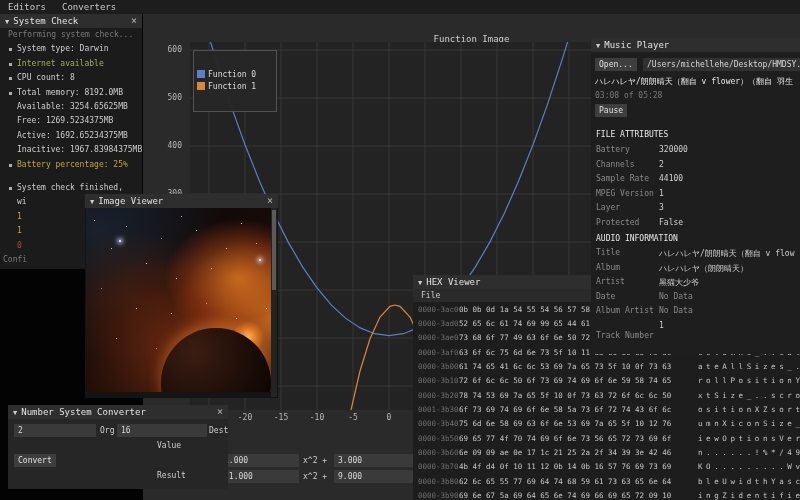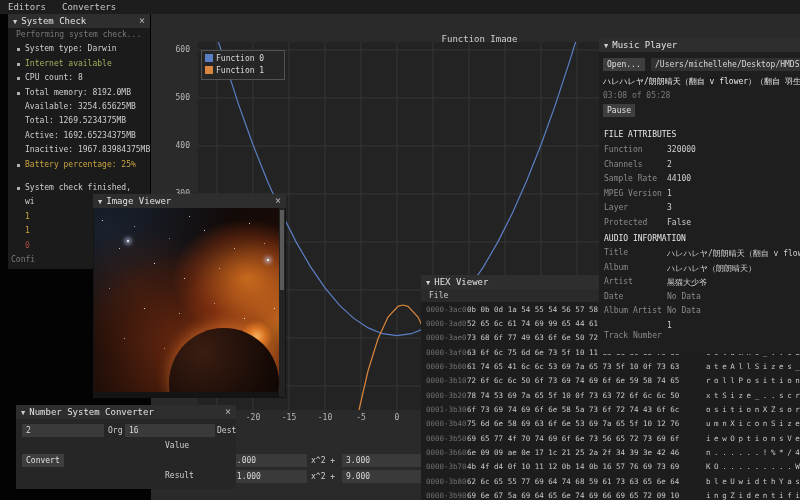--- a/index.html
+++ b/index.html
@@ -1,38 +1,38 @@
 <!DOCTYPE html>
 <html><head>
 <meta charset="utf-8">
 <style>
   html,body{margin:0;padding:0}
   body{width:800px;height:500px;position:relative;overflow:hidden;background:#030303;
        font-family:"DejaVu Sans Mono","Liberation Mono",monospace;font-size:8px;color:#cfcfcf;}
   .abs{position:absolute}
-  .win{position:absolute;margin-left:8px;}
+  .win{position:absolute;}
   .tb{position:absolute;left:0;top:0;right:0;height:14px;background:#2e2e2e;color:#e2e2e2;
       font-size:9px;line-height:14px;white-space:nowrap;overflow:hidden}
   .tb .tri{margin:0 4px 0 5px;font-size:7px;color:#cfcfcf}
   .tb .xbtn{position:absolute;right:5px;top:0;color:#b5b5b5;font-size:10px;line-height:13px}
   .btn{position:absolute;background:#3e3e3e;color:#e0e0e0;line-height:13px;height:13px;
        padding:0 4px;white-space:nowrap}
   .fld{position:absolute;background:#3a3a3a;color:#d8d8d8;line-height:13px;height:13px;
        white-space:nowrap;overflow:hidden}
   .fld span{padding-left:4px}
   .lbl{position:absolute;white-space:nowrap;color:#cfcfcf}
   .dim{color:#7a7a7a}.grn{color:#a3af5e}.yel{color:#c8a43c}.red{color:#a84a42}
   .ln{position:absolute;left:17px;white-space:nowrap}
   .bl{position:absolute;left:9px;width:3px;height:3px;background:#b0b0b0}
   
   #math{left:143px;top:14px;width:657px;height:486px;background:#2a2a2a}
   #plotbg{left:47px;top:28px;width:595px;height:368px;background:#232323;border:0}
   .ytick{position:absolute;width:26px;text-align:right;color:#b8b8b8;font-size:8px}
   .xtick{position:absolute;width:24px;text-align:center;color:#b8b8b8;font-size:8px}
-  #legend{left:50px;top:36px;width:76px;background:rgba(38,38,38,.96);border:1px solid #525252;padding:2px 3px}
+  #legend{left:50px;top:36px;width:76px;background:rgba(38,38,38,.96);border:1px solid #525252;padding:18px 3px}
   .lgrow{height:12px;line-height:12px;white-space:nowrap;font-size:8px;color:#dcdcdc}
   .chip{display:inline-block;width:8px;height:8px;margin:0 3px -1px 0}
   
   #hex{left:413px;top:275px;width:387px;height:225px;background:#1d1d1d}
   .hrow{position:absolute;white-space:nowrap;font-size:7.5px}
   .haddr{position:absolute;left:5px;color:#707070}
   .hbytes{position:absolute;left:46px;color:#c8c8c8}
   .hascii{position:absolute;left:285px;color:#c8c8c8;letter-spacing:3.6px}
   
   #music{left:591px;top:38px;width:209px;height:316px;background:#1e1e1e}
@@ -95,21 +95,21 @@
   <div class="ln dim" style="left:8px;top:16px">Performing system check...</div>
   <span class="bl" style="top:34px"></span>
   <div class="ln" style="top:30px">System type: Darwin</div>
   <span class="bl" style="top:49px"></span>
   <div class="ln grn" style="top:45px">Internet available</div>
   <span class="bl" style="top:63px"></span>
   <div class="ln" style="top:59px">CPU count: 8</div>
   <span class="bl" style="top:78px"></span>
   <div class="ln" style="top:74px">Total memory: 8192.0MB</div>
   <div class="ln" style="top:88px">Available: 3254.65625MB</div>
-  <div class="ln" style="top:102px">Total: 1269.5234375MB</div>
+  <div class="ln" style="top:102px">Free: 1269.5234375MB</div>
   <div class="ln" style="top:117px">Active: 1692.65234375MB</div>
   <div class="ln" style="top:131px">Inacitive: 1967.83984375MB</div>
   <span class="bl" style="top:150px"></span>
   <div class="ln yel" style="top:146px">Battery percentage: 25%</div>
   <span class="bl" style="top:173px"></span>
   <div class="ln" style="top:169px">System check finished,</div>
   <div class="ln" style="top:183px">wi</div>
   <div class="ln yel" style="top:198px">1</div>
   <div class="ln yel" style="top:212px">1</div>
   <div class="ln red" style="top:227px">0</div>
@@ -247,21 +247,21 @@
 <div id="music" class="win" style="z-index:5">
   <div class="tb">
     <span class="tri">▼</span><span>Music Player</span>
   </div>
   <div class="btn" style="left:4px;top:20px">Open...</div>
   <div class="fld" style="left:52px;top:20px;width:157px;background:#313131"><span>/Users/michellehe/Desktop/HMDSY.mp3</span></div>
   <div class="abs" style="left:4px;top:38px;white-space:nowrap;color:#e8e8e8">ハレハレヤ/朗朗晴天（翻自 v flower）（翻自 羽生</div>
   <div class="abs dim" style="left:4px;top:53px;white-space:nowrap">03:08 of 05:28</div>
   <div class="btn" style="left:4px;top:66px">Pause</div>
   <div class="mhead" style="top:92px">FILE ATTRIBUTES</div>
-  <div class="mlabel" style="top:107px">Function</div>
+  <div class="mlabel" style="top:107px">Battery</div>
   <div class="mval" style="top:107px">320000</div>
   <div class="mlabel" style="top:122px">Channels</div>
   <div class="mval" style="top:122px">2</div>
   <div class="mlabel" style="top:136px">Sample Rate</div>
   <div class="mval" style="top:136px">44100</div>
   <div class="mlabel" style="top:151px">MPEG Version</div>
   <div class="mval" style="top:151px">1</div>
   <div class="mlabel" style="top:165px">Layer</div>
   <div class="mval" style="top:165px">3</div>
   <div class="mlabel" style="top:180px">Protected</div>

